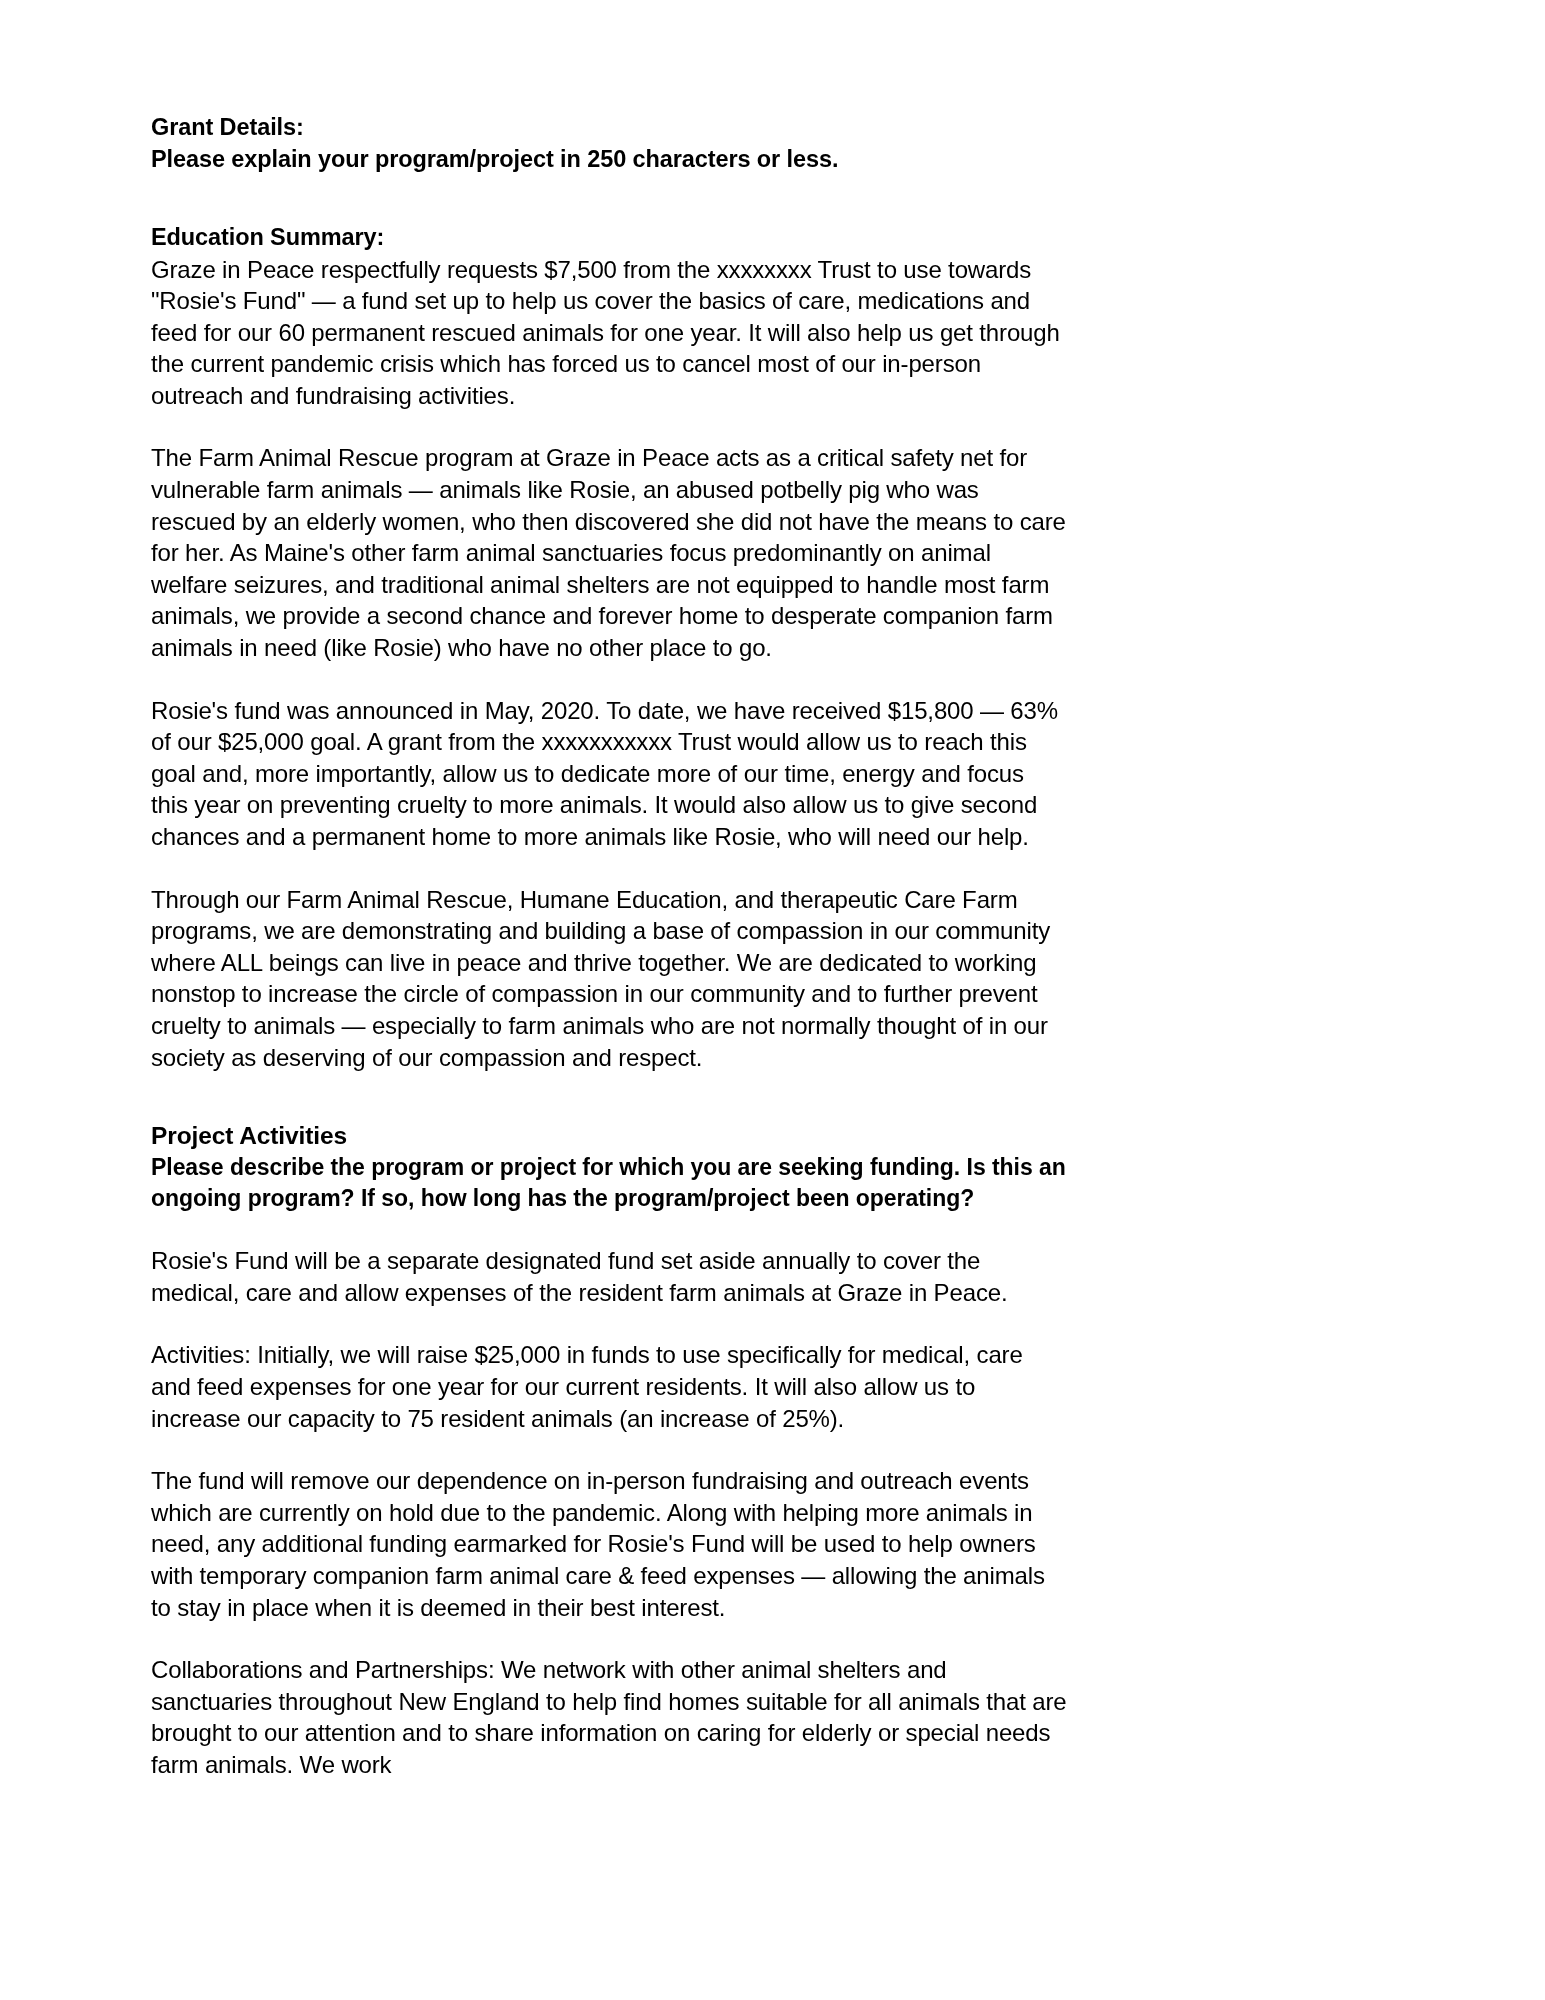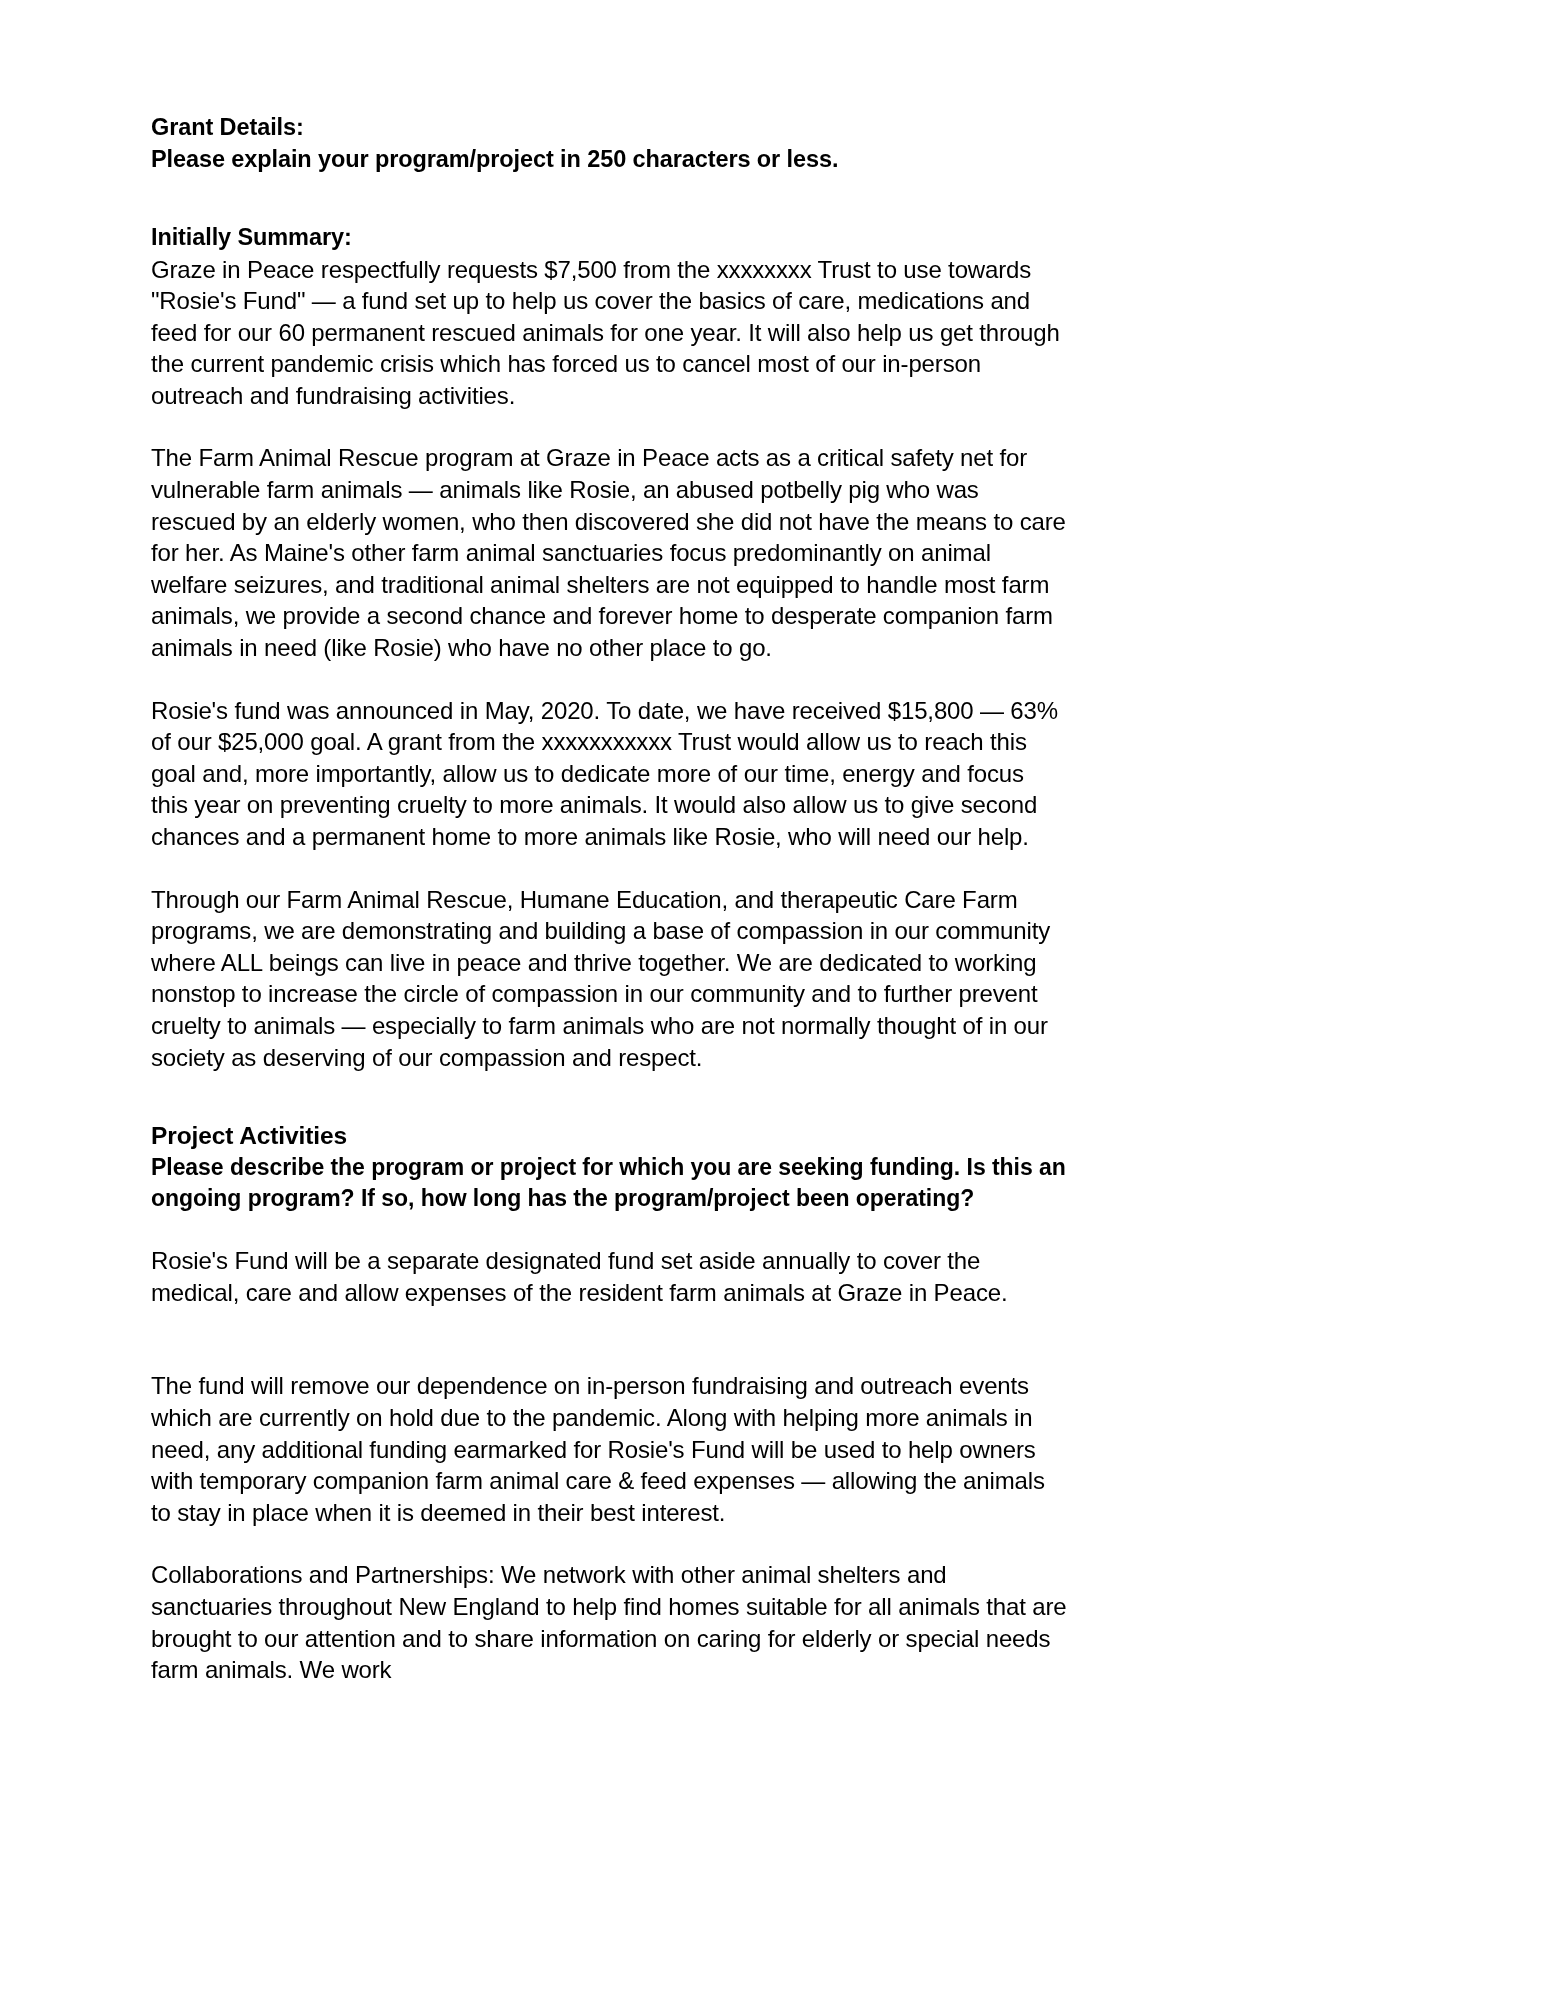--- a/index.html
+++ b/index.html
@@ -65,38 +65,39 @@
   <div class="content">
 
     <div class="block">
       <div class="h-bold">Grant Details:</div>
       <div class="h-bold">Please explain your program/project in 250 characters or less.</div>
     </div>
 
     <div class="gap"></div>
 
     <div class="block">
-      <div class="h-bold">Initially Summary:</div>
+      <div class="h-bold">Education Summary:</div>
       <p class="body">Graze in Peace respectfully requests $7,500 from the xxxxxxxx Trust to use towards "Rosie's Fund" — a fund set up to help us cover the basics of care, medications and feed for our 60 permanent rescued animals for one year. It will also help us get through the current pandemic crisis which has forced us to cancel most of our in-person outreach and fundraising activities.</p>
       <div class="gap"></div>
       <p class="body">The Farm Animal Rescue program at Graze in Peace acts as a critical safety net for vulnerable farm animals — animals like Rosie, an abused potbelly pig who was rescued by an elderly women, who then discovered she did not have the means to care for her.  As Maine's other farm animal sanctuaries focus predominantly on animal welfare seizures, and traditional animal shelters are not equipped to handle most farm animals, we provide a second chance and forever home to desperate companion farm animals in need (like Rosie) who have no other place to go.</p>
       <div class="gap"></div>
       <p class="body">Rosie's fund was announced in May, 2020. To date, we have received $15,800 — 63% of our $25,000 goal. A grant from the xxxxxxxxxxx Trust would allow us to reach this goal and, more importantly, allow us to dedicate more of our time, energy and focus this year on preventing cruelty to more animals. It would also allow us to give second chances and a permanent home to more animals like Rosie, who will need our help.</p>
       <div class="gap"></div>
       <p class="body">Through our Farm Animal Rescue, Humane Education, and therapeutic Care Farm programs, we are demonstrating and building a base of compassion in our community where ALL beings can live in peace and thrive together. We are dedicated to working nonstop to increase the circle of compassion in our community and to further prevent cruelty to animals — especially to farm animals who are not normally thought of in our society as deserving of our compassion and respect.</p>
     </div>
 
     <div class="gap"></div>
 
     <div class="block">
       <div class="h-section">Project Activities</div>
       <div class="q-bold">Please describe the program or project for which you are seeking funding. Is this an ongoing program? If so, how long has the program/project been operating?</div>
       <div class="gap"></div>
       <p class="body">Rosie's Fund will be a separate designated fund set aside annually to cover the medical, care and allow expenses of the resident farm animals at Graze in Peace.</p>
       <div class="gap"></div>
+      <p class="body">Activities: Initially, we will raise $25,000 in funds to use specifically for medical, care and feed expenses for one year for our current residents. It will also allow us to increase our capacity to 75 resident animals (an increase of 25%).</p>
       <div class="gap"></div>
       <p class="body">The fund will remove our dependence on in-person fundraising and outreach events which are currently on hold due to the pandemic. Along with helping more animals in need, any additional funding earmarked for Rosie's Fund will be used to help owners with temporary companion farm animal care &amp; feed expenses — allowing the animals to stay in place when it is deemed in their best interest.</p>
       <div class="gap"></div>
       <p class="body">Collaborations and Partnerships: We network with other animal shelters and sanctuaries throughout New England to help find homes suitable for all animals that are brought to our attention and to share information on caring for elderly or special needs farm animals. We work</p>
     </div>
 
   </div>
 </div>
 
 </body></html>

